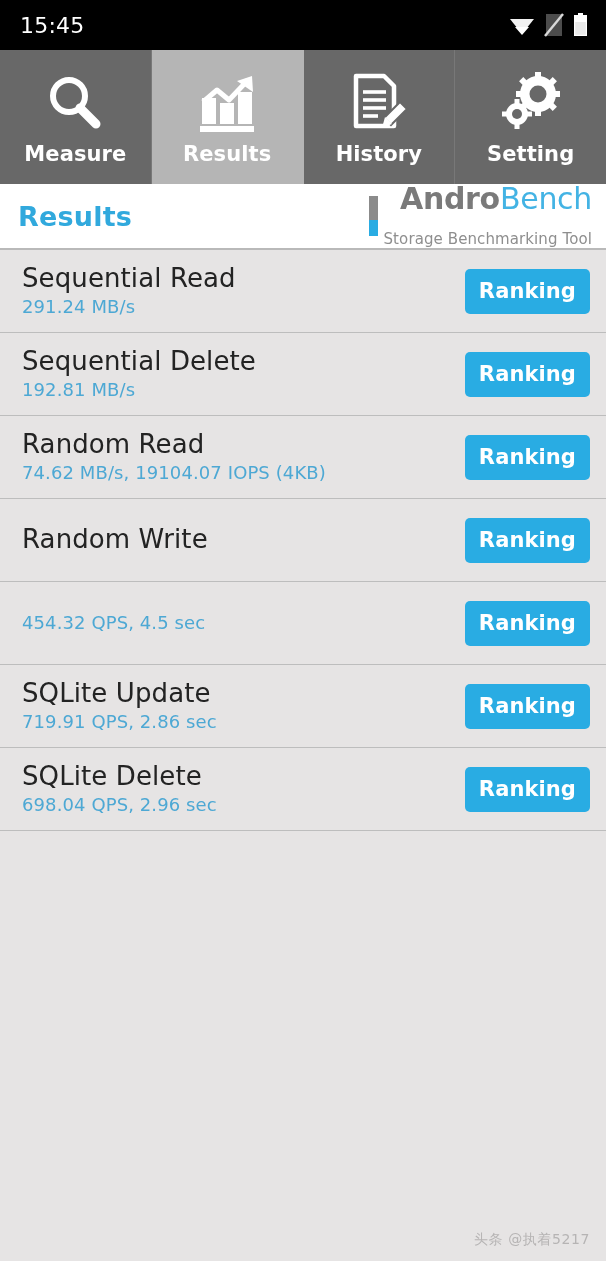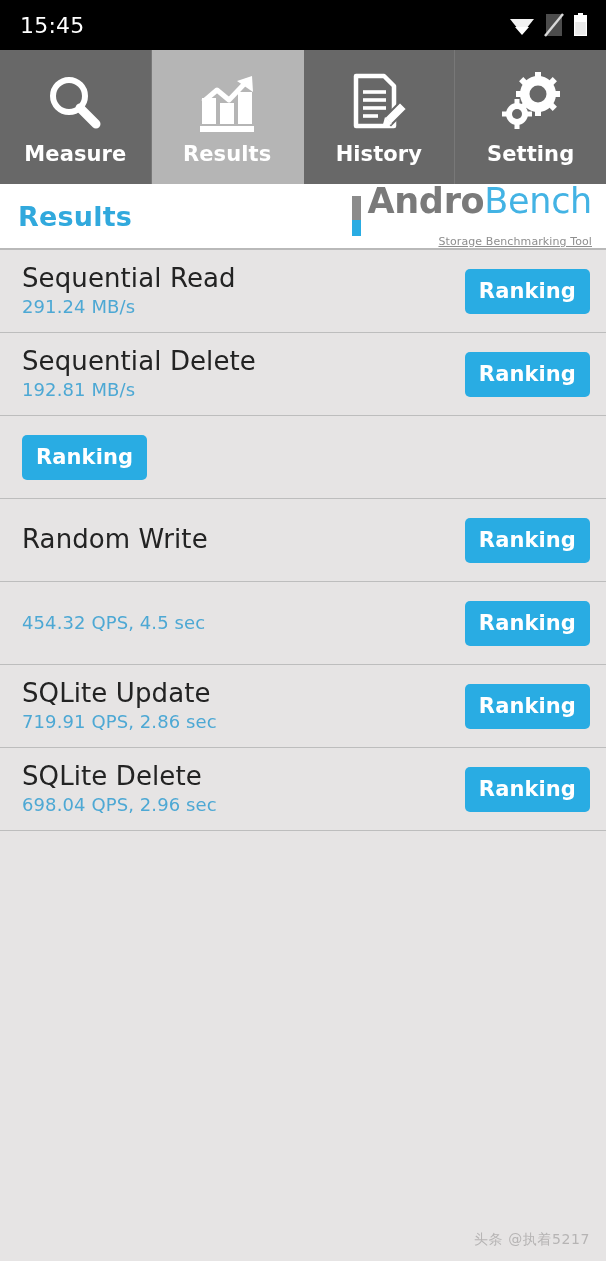--- a/index.html
+++ b/index.html
@@ -109,34 +109,33 @@
   .logo-bar {
     width: 9px;
     height: 40px;
     display: flex;
     flex-direction: column;
   }
   .logo-bar-top { flex: 0 0 24px; background: #8b8b8b; }
   .logo-bar-bot { flex: 1 1 auto; background: #29ace3; }
   .logo-text { display: flex; flex-direction: column; align-items: flex-end; }
   .logo-name {
-    font-size: 35px;
+    font-size: 30px;
     font-weight: bold;
     line-height: 1;
     letter-spacing: -0.3px;
     text-align: right;
   }
   .logo-andro { color: #7a7a7a; }
   .logo-bench { color: #43b3e4; font-weight: normal; }
   .logo-tag {
-    font-size: 11px;
+    font-size: 15px;
     color: #8e8e8e;
     margin-top: 16px;
     letter-spacing: 0.1px;
-    text-decoration: underline;
   }
 
   
   .result-list {
     flex: 1 1 auto;
     background: #e6e4e4;
     overflow: hidden;
   }
   .result-row {
     height: 83px;
@@ -320,20 +319,24 @@
 
     <div class="result-row">
       <span class="result-info">
         <span class="result-name">Sequential Delete</span>
         <span class="result-value">192.81 MB/s</span>
       </span>
       <button class="ranking-btn">Ranking</button>
     </div>
 
     <div class="result-row">
+      <span class="result-info">
+        <span class="result-name">Random Read</span>
+        <span class="result-value">74.62 MB/s, 19104.07 IOPS (4KB)</span>
+      </span>
       <button class="ranking-btn">Ranking</button>
     </div>
 
     <div class="result-row">
       <span class="result-info">
         <span class="result-name">Random Write</span>
       </span>
       <button class="ranking-btn">Ranking</button>
     </div>
 

